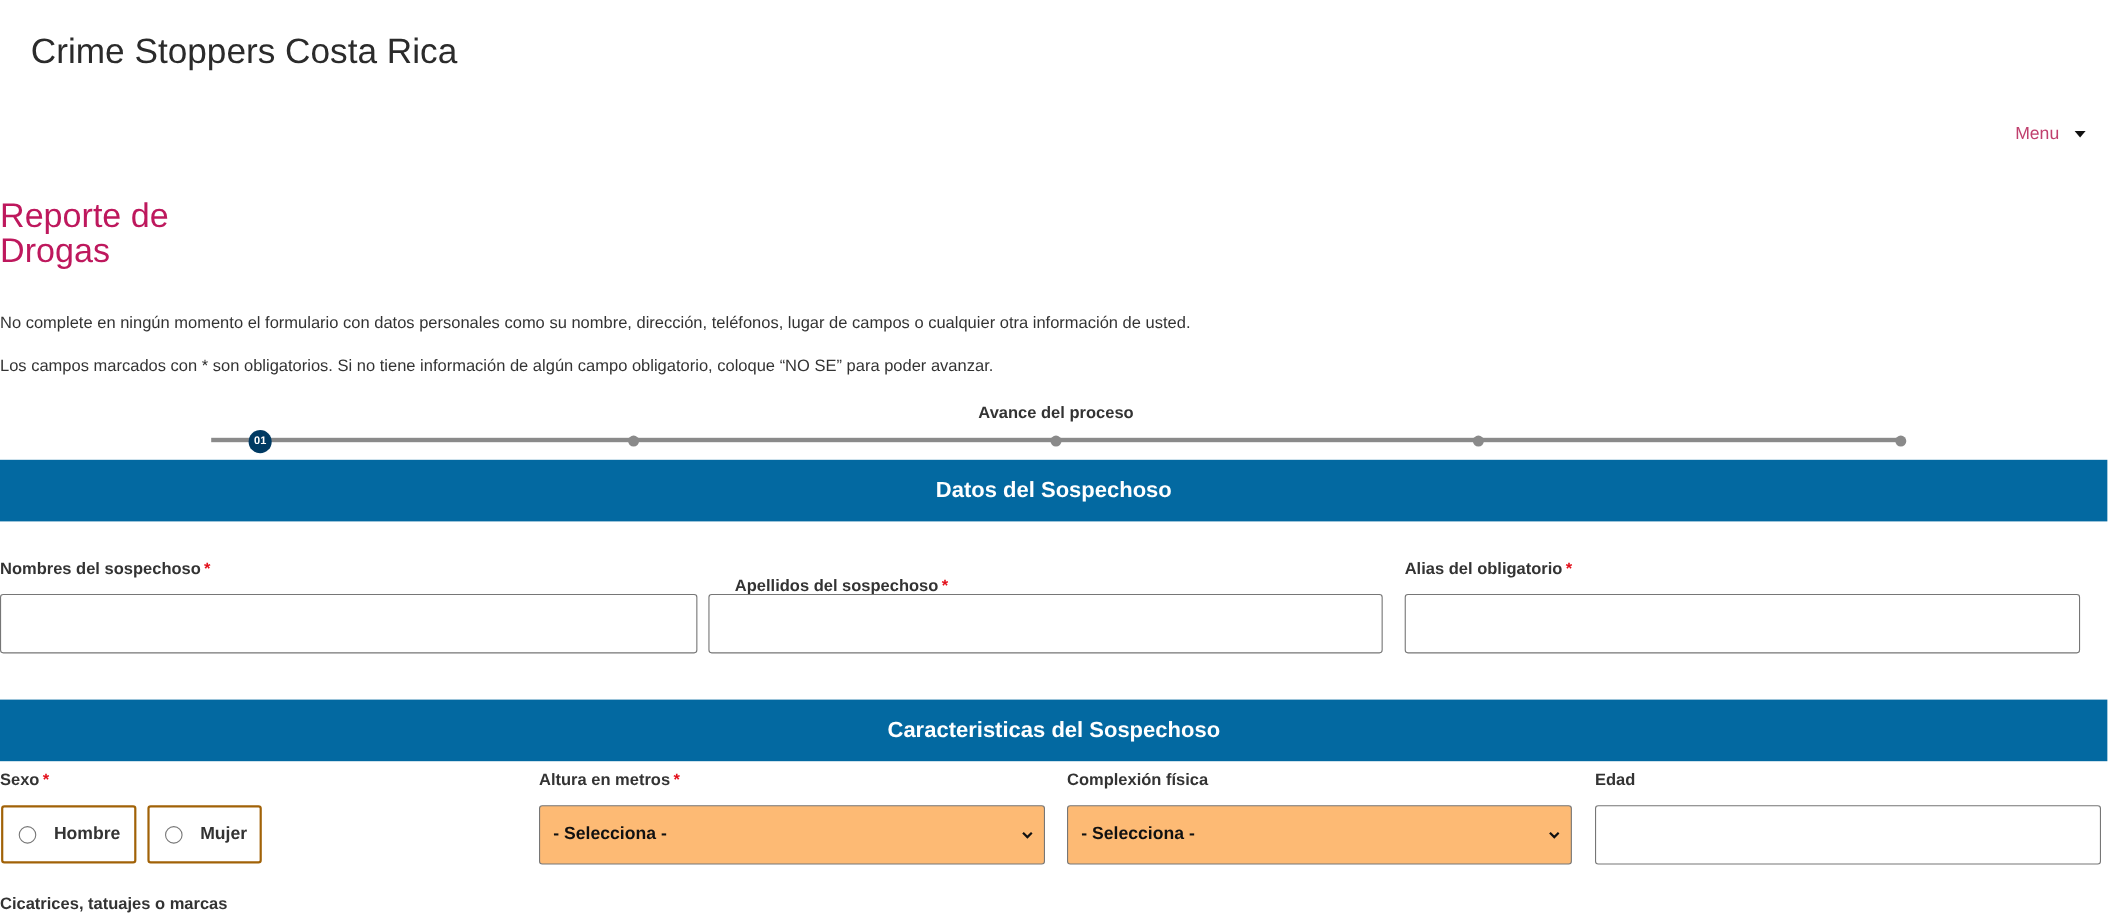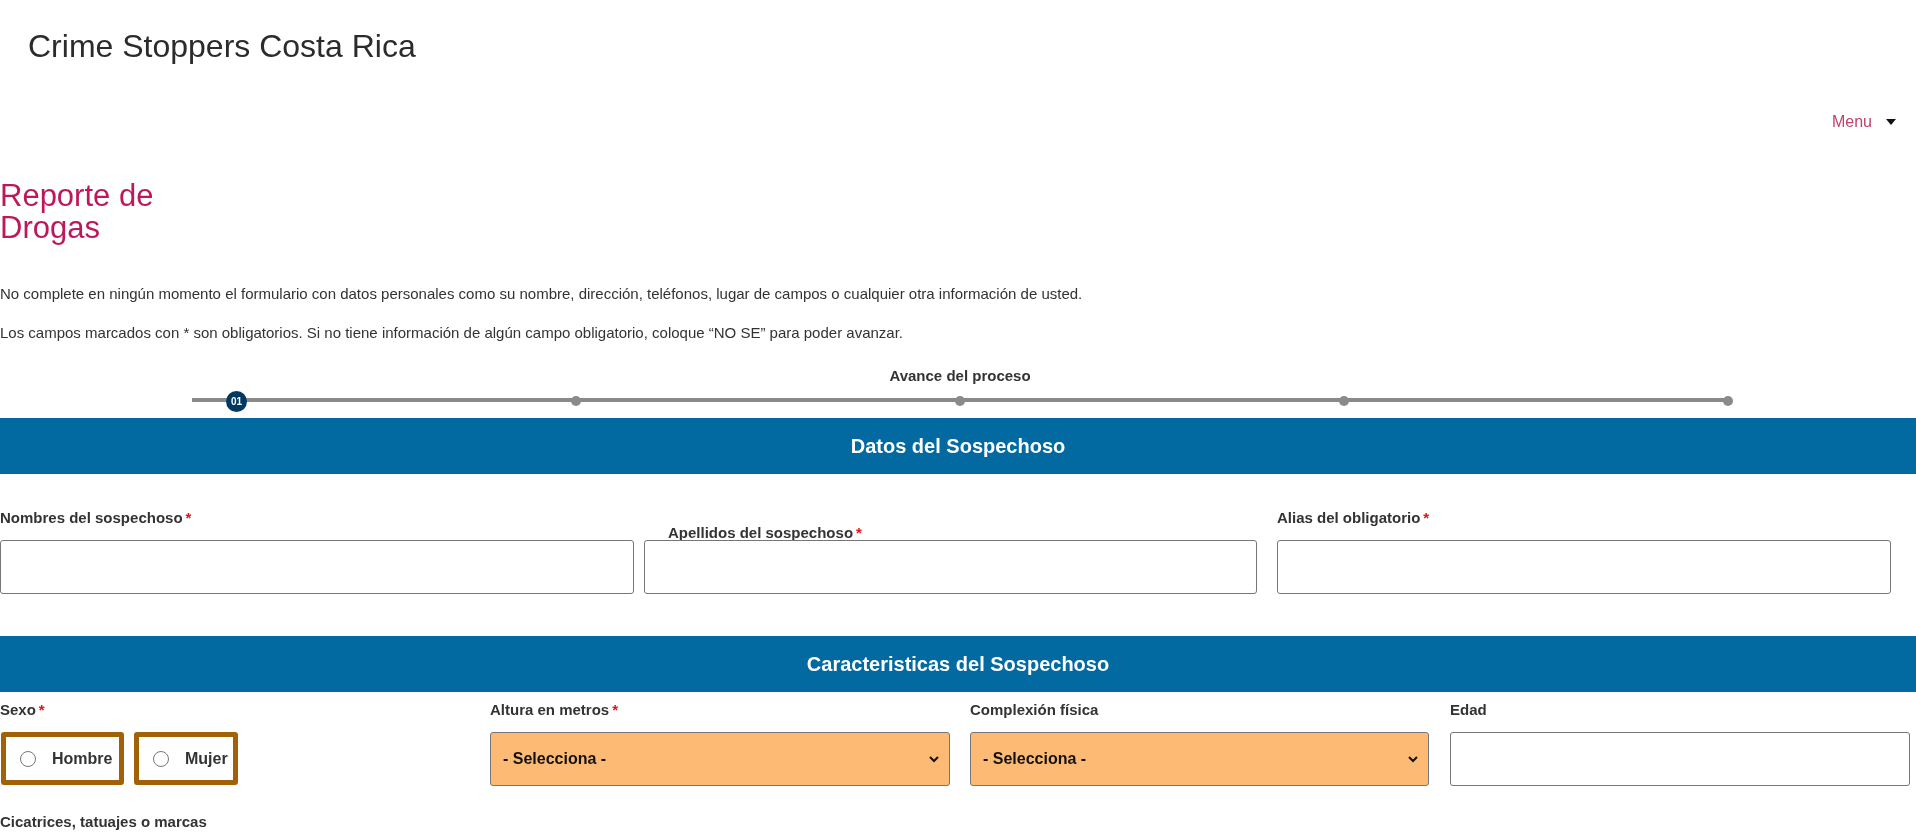--- a/index.html
+++ b/index.html
@@ -25,21 +25,21 @@
 
   .band { position: absolute; left: 0; width: 1916px; height: 56px; background: #0369a1; color: #ffffff; font-size: 20px; font-weight: 700; display: flex; align-items: center; justify-content: center; }
   .band-1 { top: 418px; }
   .band-2 { top: 636px; }
 
   .label { position: absolute; font-size: 15px; font-weight: 700; color: #333; }
   .req { color: #e3101b; margin-left: 3px; }
 
   .text-input { position: absolute; height: 54px; border: 1px solid #767676; border-radius: 3px; background: #fff; }
 
-  .radio-box { position: absolute; top: 732px; height: 53px; border: 5px solid #a16207; border-radius: 3px; display: flex; align-items: center; padding-left: 14px; gap: 16px; cursor: pointer; background: #fff; }
+  .radio-box { position: absolute; top: 732px; height: 53px; border: 2px solid #a16207; border-radius: 3px; display: flex; align-items: center; padding-left: 14px; gap: 16px; cursor: pointer; background: #fff; }
   .radio-circle { width: 16px; height: 16px; border-radius: 50%; border: 1px solid #777; background: #fff; }
   .radio-label { font-size: 16px; font-weight: 700; color: #333; }
 
   .select { position: absolute; top: 732px; height: 54px; background: #fdba74; border: 1px solid #767676; border-radius: 3px; display: flex; align-items: center; padding-left: 12px; padding-right: 10px; justify-content: space-between; cursor: pointer; }
   .select-value { font-size: 16px; font-weight: 700; color: #111; }
   .select-chevron { width: 10px; height: 10px; display: flex; align-items: center; justify-content: center; }
 </style>
 </head>
 <body>
 

